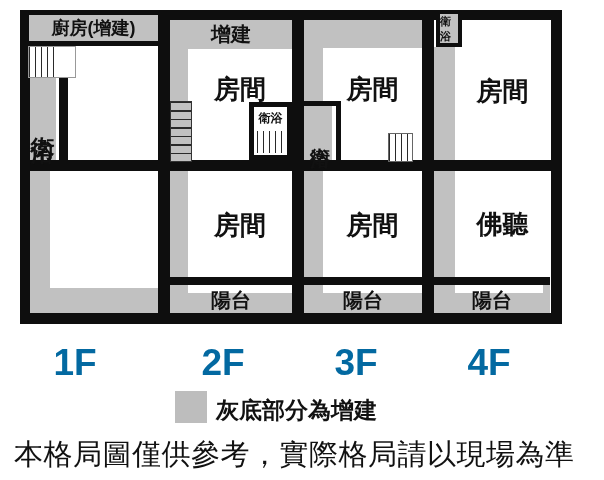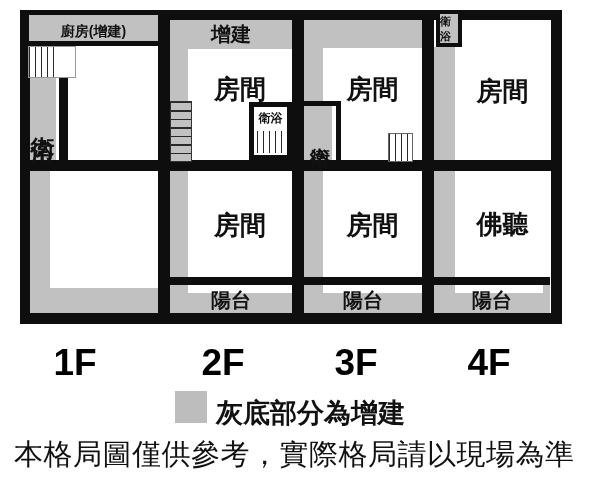--- a/index.html
+++ b/index.html
@@ -12,23 +12,23 @@
   .white{position:absolute;background:#ffffff;z-index:2;}
   .lbl{position:absolute;display:flex;align-items:center;justify-content:center;
        z-index:6;color:#111;font-weight:600;line-height:1.05;white-space:nowrap;}
   .vtext{writing-mode:vertical-rl;text-orientation:upright;letter-spacing:2px;}
   .box{position:absolute;z-index:5;background:#c1c1c1;border:5px solid #0e0e0e;
        display:flex;align-items:center;justify-content:center;font-weight:600;color:#111;}
   .stairs{position:absolute;z-index:5;}
   .hatch-v{background-image:repeating-linear-gradient(to right,#2a2a2a 0,#2a2a2a 1.5px,transparent 1.5px,transparent 6px);}
   .hatch-h{background-image:repeating-linear-gradient(to bottom,#2a2a2a 0,#2a2a2a 1.5px,transparent 1.5px,transparent 8.5px);}
   .floorlabel{position:absolute;top:342px;transform:translateX(-50%);font-size:37px;
-       font-weight:700;z-index:6;color:#000000;}
+       font-weight:700;z-index:6;color:#0369a1;}
   #legend-swatch{position:absolute;left:175px;top:391px;width:32px;height:32px;background:#bdbdbd;z-index:6;}
-  #legend-text{position:absolute;left:216px;top:395px;font-size:27px;font-weight:600;z-index:6;}
+  #legend-text{position:absolute;left:216px;top:395px;font-size:23px;font-weight:600;z-index:6;}
   #disclaimer{position:absolute;left:14px;top:435px;font-size:29px;font-weight:400;
        letter-spacing:0.5px;z-index:6;white-space:nowrap;}
   .living-lines{position:absolute;left:50px;top:194px;width:108px;z-index:6;
        display:flex;flex-direction:column;align-items:center;font-size:25px;
        font-weight:600;line-height:28px;text-align:center;}
 </style>
 </head>
 <body>
 
 <div id="stage">
@@ -62,21 +62,21 @@
   <div class="wall" style="left:551px;top:10px;width:11px;height:314px;"></div>
   <div class="wall" style="left:158px;top:10px;width:12px;height:314px;"></div>
   <div class="wall" style="left:292px;top:10px;width:12px;height:314px;"></div>
   <div class="wall" style="left:422px;top:10px;width:12px;height:314px;"></div>
   <div class="wall" style="left:20px;top:160px;width:542px;height:11px;"></div>
   <div class="wall" style="left:59px;top:76px;width:9px;height:95px;"></div>
   <div class="wall" style="left:170px;top:277px;width:122px;height:8px;"></div>
   <div class="wall" style="left:304px;top:277px;width:118px;height:8px;"></div>
   <div class="wall" style="left:434px;top:277px;width:116px;height:8px;"></div>
 
-  <div class="box" style="left:24px;top:10px;width:129px;height:26px;font-size:14px;align-items:flex-end;">
+  <div class="box" style="left:24px;top:10px;width:129px;height:26px;font-size:18px;">
     <span>廚房(增建)</span>
   </div>
   <div class="stairs" style="left:28px;top:46px;width:46px;height:30px;background:#fff;border:1px solid #999;">
     <div class="hatch-v" style="position:absolute;left:0;top:0;bottom:0;width:27px;"></div>
   </div>
   <div class="lbl vtext" style="left:30px;top:82px;width:26px;height:76px;font-size:24px;">衛浴</div>
 
   <div class="lbl" style="left:170px;top:20px;width:122px;height:28px;font-size:20px;">增建</div>
   <div class="lbl" style="left:188px;top:60px;width:104px;height:60px;font-size:26px;">房間</div>
   <div class="stairs hatch-h" style="left:170px;top:101px;width:20px;height:59px;background-color:#c1c1c1;border:1px solid #333;"></div>

